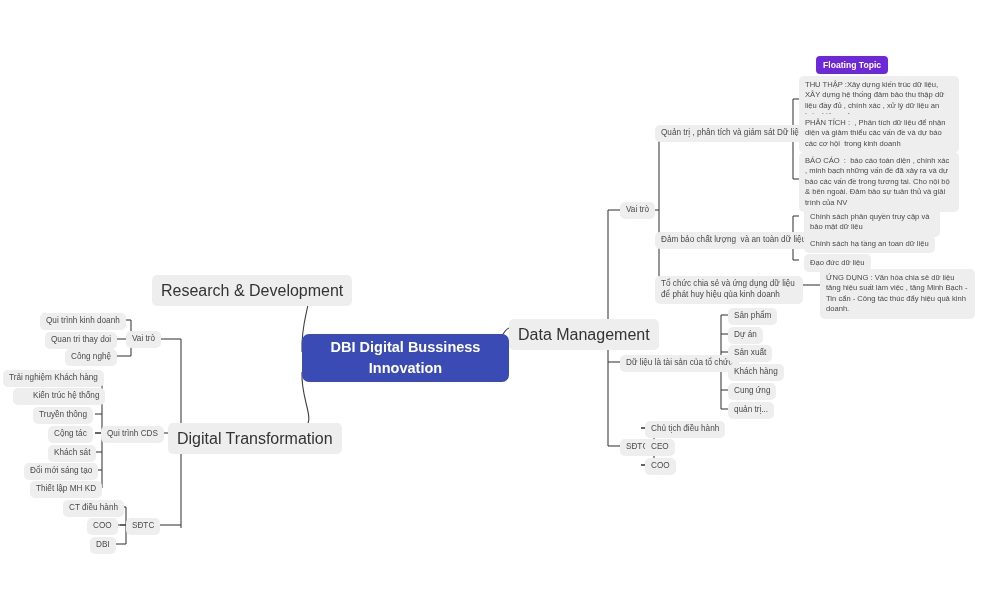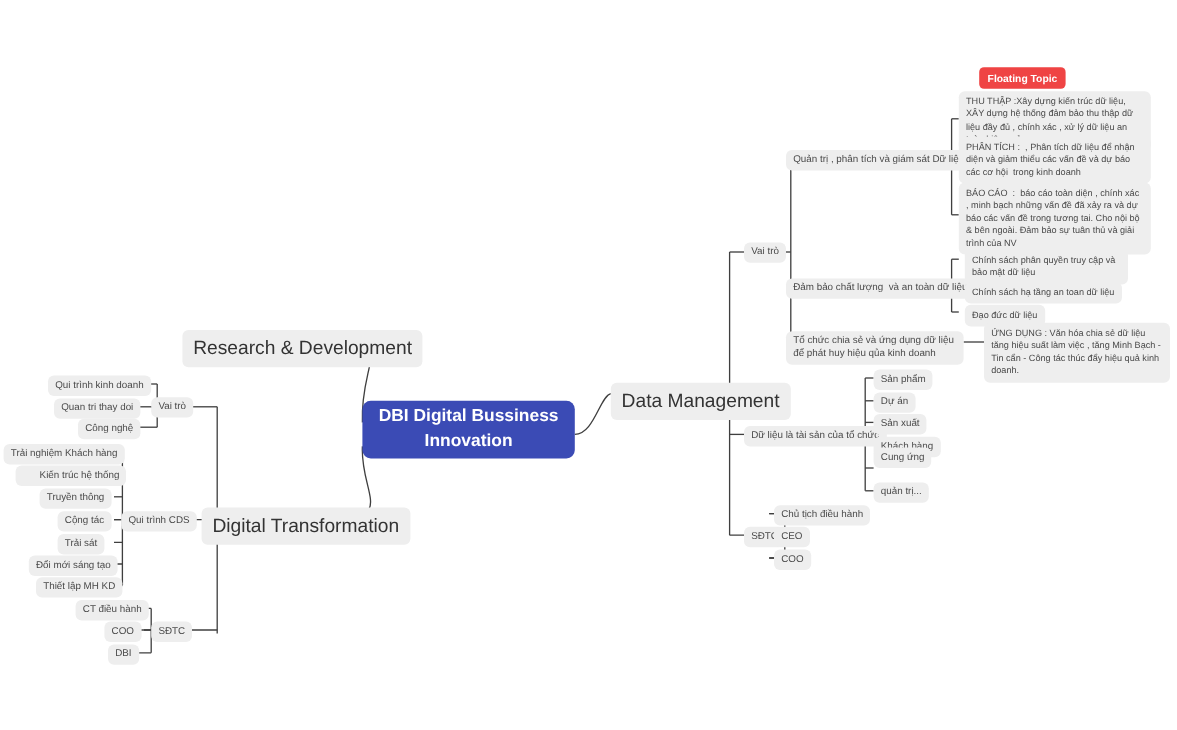--- a/index.html
+++ b/index.html
@@ -45,21 +45,21 @@
     text-align: center;
     line-height: 1.42;
     display: flex;
     align-items: center;
     justify-content: center;
     padding: 6px 10px;
     box-sizing: border-box;
   }
   .floating-topic {
     position: absolute;
-    background: #ef4444;
+    background: #6d28d9;
     color: #ffffff;
     font-size: 8.6px;
     font-weight: bold;
     border-radius: 4px;
     padding: 4px 7px;
   }
 </style>
 </head>
 <body>
 
@@ -149,39 +149,39 @@
       <path d="M654,446 L641,446"></path>
       <path d="M654,465 L641,465"></path>
       <path d="M641,428 L641,428"></path>
     </g>
     <g fill="none" stroke="#3f3f3f" stroke-width="1.1">
       <path d="M641,428 L645,428"></path>
       <path d="M641,465 L645,465"></path>
     </g>
   </svg>
 
-  <div class="center-node" style="left:302px; top:334px; width:177px; height:48px;">DBI Digital Bussiness Innovation</div>
+  <div class="center-node" style="left:302px; top:334px; width:207px; height:48px;">DBI Digital Bussiness Innovation</div>
 
   <div class="floating-topic" style="left:816px; top:56px;">Floating Topic</div>
 
   <div class="node n-lg" style="left:152px; top:275px;">Research &amp; Development</div>
   <div class="node n-lg" style="left:168px; top:423px;">Digital Transformation</div>
   <div class="node n-lg" style="left:509px; top:319px;">Data Management</div>
 
   <div class="node n-sm" style="left:126px; top:331px;">Vai trò</div>
   <div class="node n-sm" style="left:40px; top:313px;">Qui trình kinh doanh</div>
   <div class="node n-sm" style="left:45px; top:332px;">Quan tri thay doi</div>
   <div class="node n-sm" style="left:65px; top:349px;">Công nghệ</div>
 
   <div class="node n-sm" style="left:101px; top:426px;">Qui trình CDS</div>
   <div class="node n-sm" style="left:3px; top:370px;">Trải nghiệm Khách hàng</div>
   <div class="node n-sm" style="left:13px; top:388px;padding-left:20px;">Kiến trúc hệ thống</div>
   <div class="node n-sm" style="left:33px; top:407px;">Truyền thông</div>
   <div class="node n-sm" style="left:48px; top:426px;">Cộng tác</div>
-  <div class="node n-sm" style="left:48px; top:445px;">Trải sát</div>
+  <div class="node n-sm" style="left:48px; top:445px;">Khách sát</div>
   <div class="node n-sm" style="left:24px; top:463px;">Đổi mới sáng tạo</div>
   <div class="node n-sm" style="left:30px; top:481px;">Thiết lập MH KD</div>
 
   <div class="node n-sm" style="left:126px; top:518px;">SĐTC</div>
   <div class="node n-sm" style="left:63px; top:500px;">CT điều hành</div>
   <div class="node n-sm" style="left:87px; top:518px;">COO</div>
   <div class="node n-sm" style="left:90px; top:537px;">DBI</div>
 
   <div class="node n-sm" style="left:620px; top:202px;">Vai trò</div>
 
@@ -197,21 +197,21 @@
   <div class="node n-para" style="left:804px; top:235px;">Chính sách hạ tầng an toan dữ liệu</div>
   <div class="node n-para" style="left:804px; top:254px;">Đạo đức dữ liệu</div>
 
   <div class="node n-para" style="left:820px; top:269px; width:155px;">ỨNG DỤNG : Văn hóa chia sẻ dữ liệu tăng hiệu suất làm việc , tăng Minh Bạch - Tin cẩn - Công tác thúc đẩy hiệu quả kinh doanh.</div>
 
   <div class="node n-sm" style="left:620px; top:355px;">Dữ liệu là tài sản của tổ chức</div>
   <div class="node n-sm" style="left:728px; top:308px;">Sản phẩm</div>
   <div class="node n-sm" style="left:728px; top:327px;">Dự án</div>
   <div class="node n-sm" style="left:728px; top:345px;">Sản xuất</div>
   <div class="node n-sm" style="left:728px; top:364px;text-align:right;">Khách hàng</div>
-  <div class="node n-sm" style="left:728px; top:373px;">Cung ứng</div>
+  <div class="node n-sm" style="left:728px; top:383px;">Cung ứng</div>
   <div class="node n-sm" style="left:728px; top:402px;">quản trị...</div>
 
   <div class="node n-sm" style="left:620px; top:439px;">SĐTC</div>
   <div class="node n-sm" style="left:645px; top:421px;">Chủ tịch điều hành</div>
   <div class="node n-sm" style="left:645px; top:439px;">CEO</div>
   <div class="node n-sm" style="left:645px; top:458px;">COO</div>
 
 </div>
 
 </body></html>

